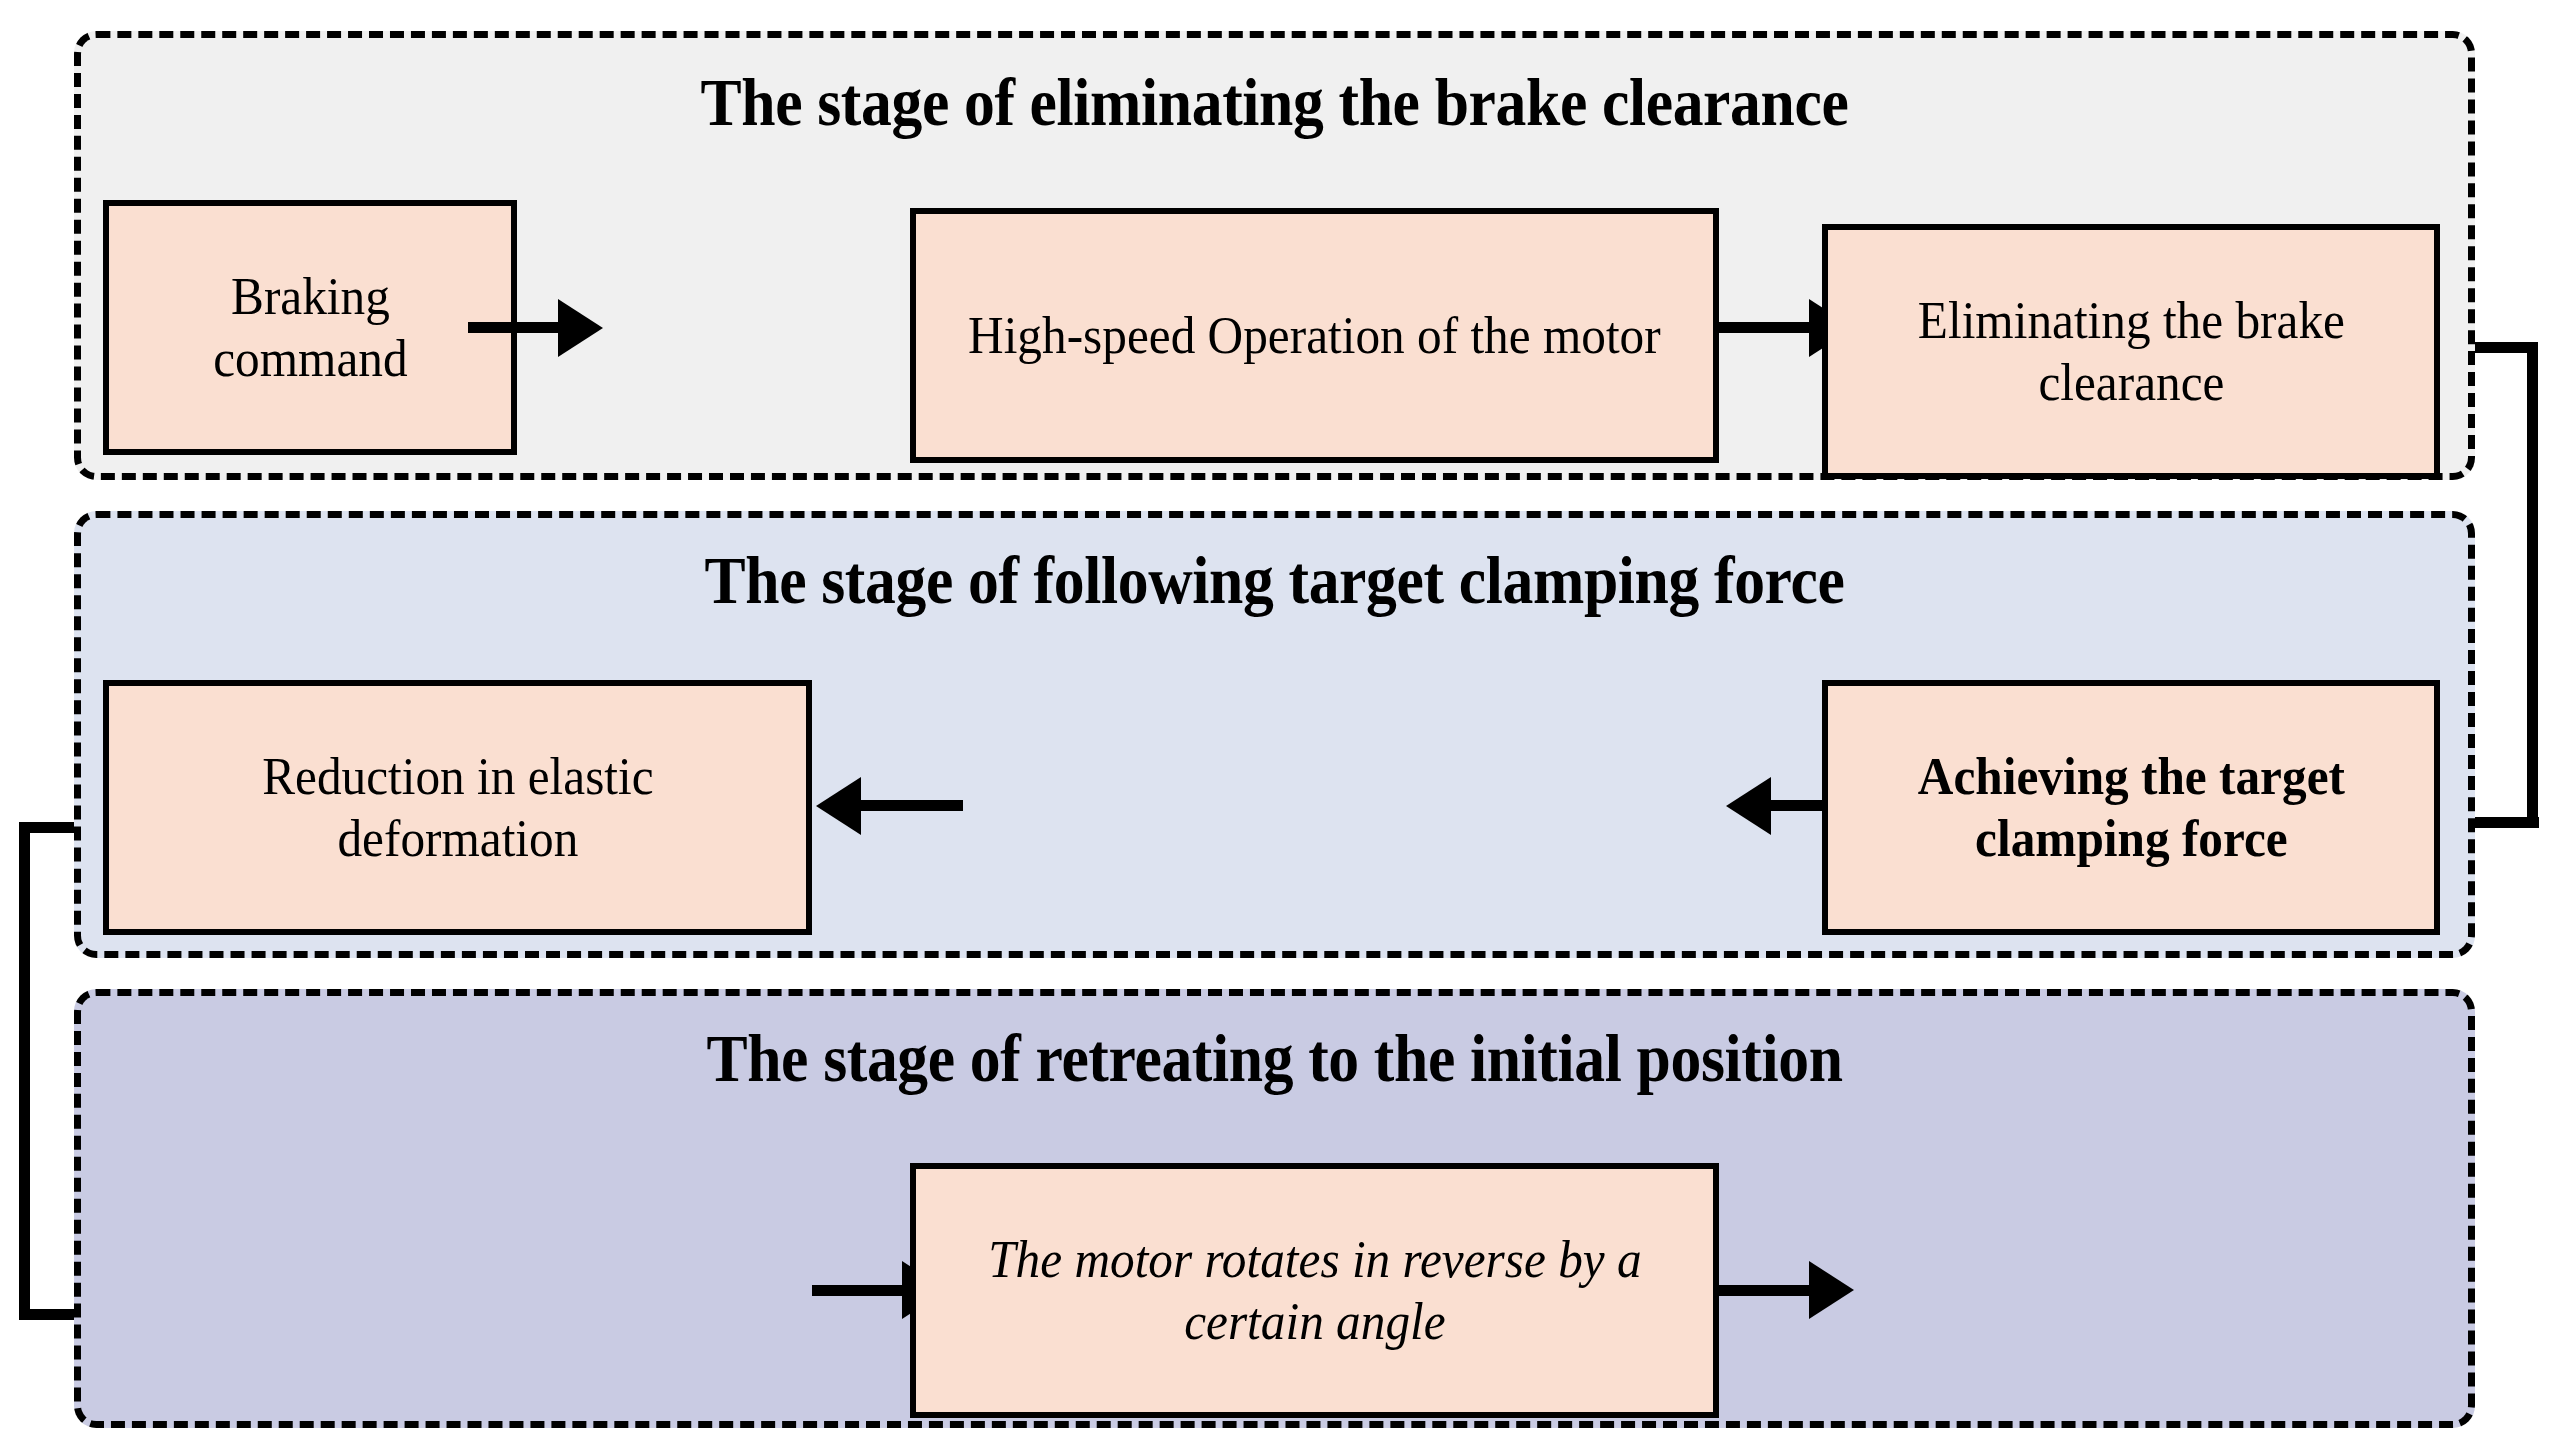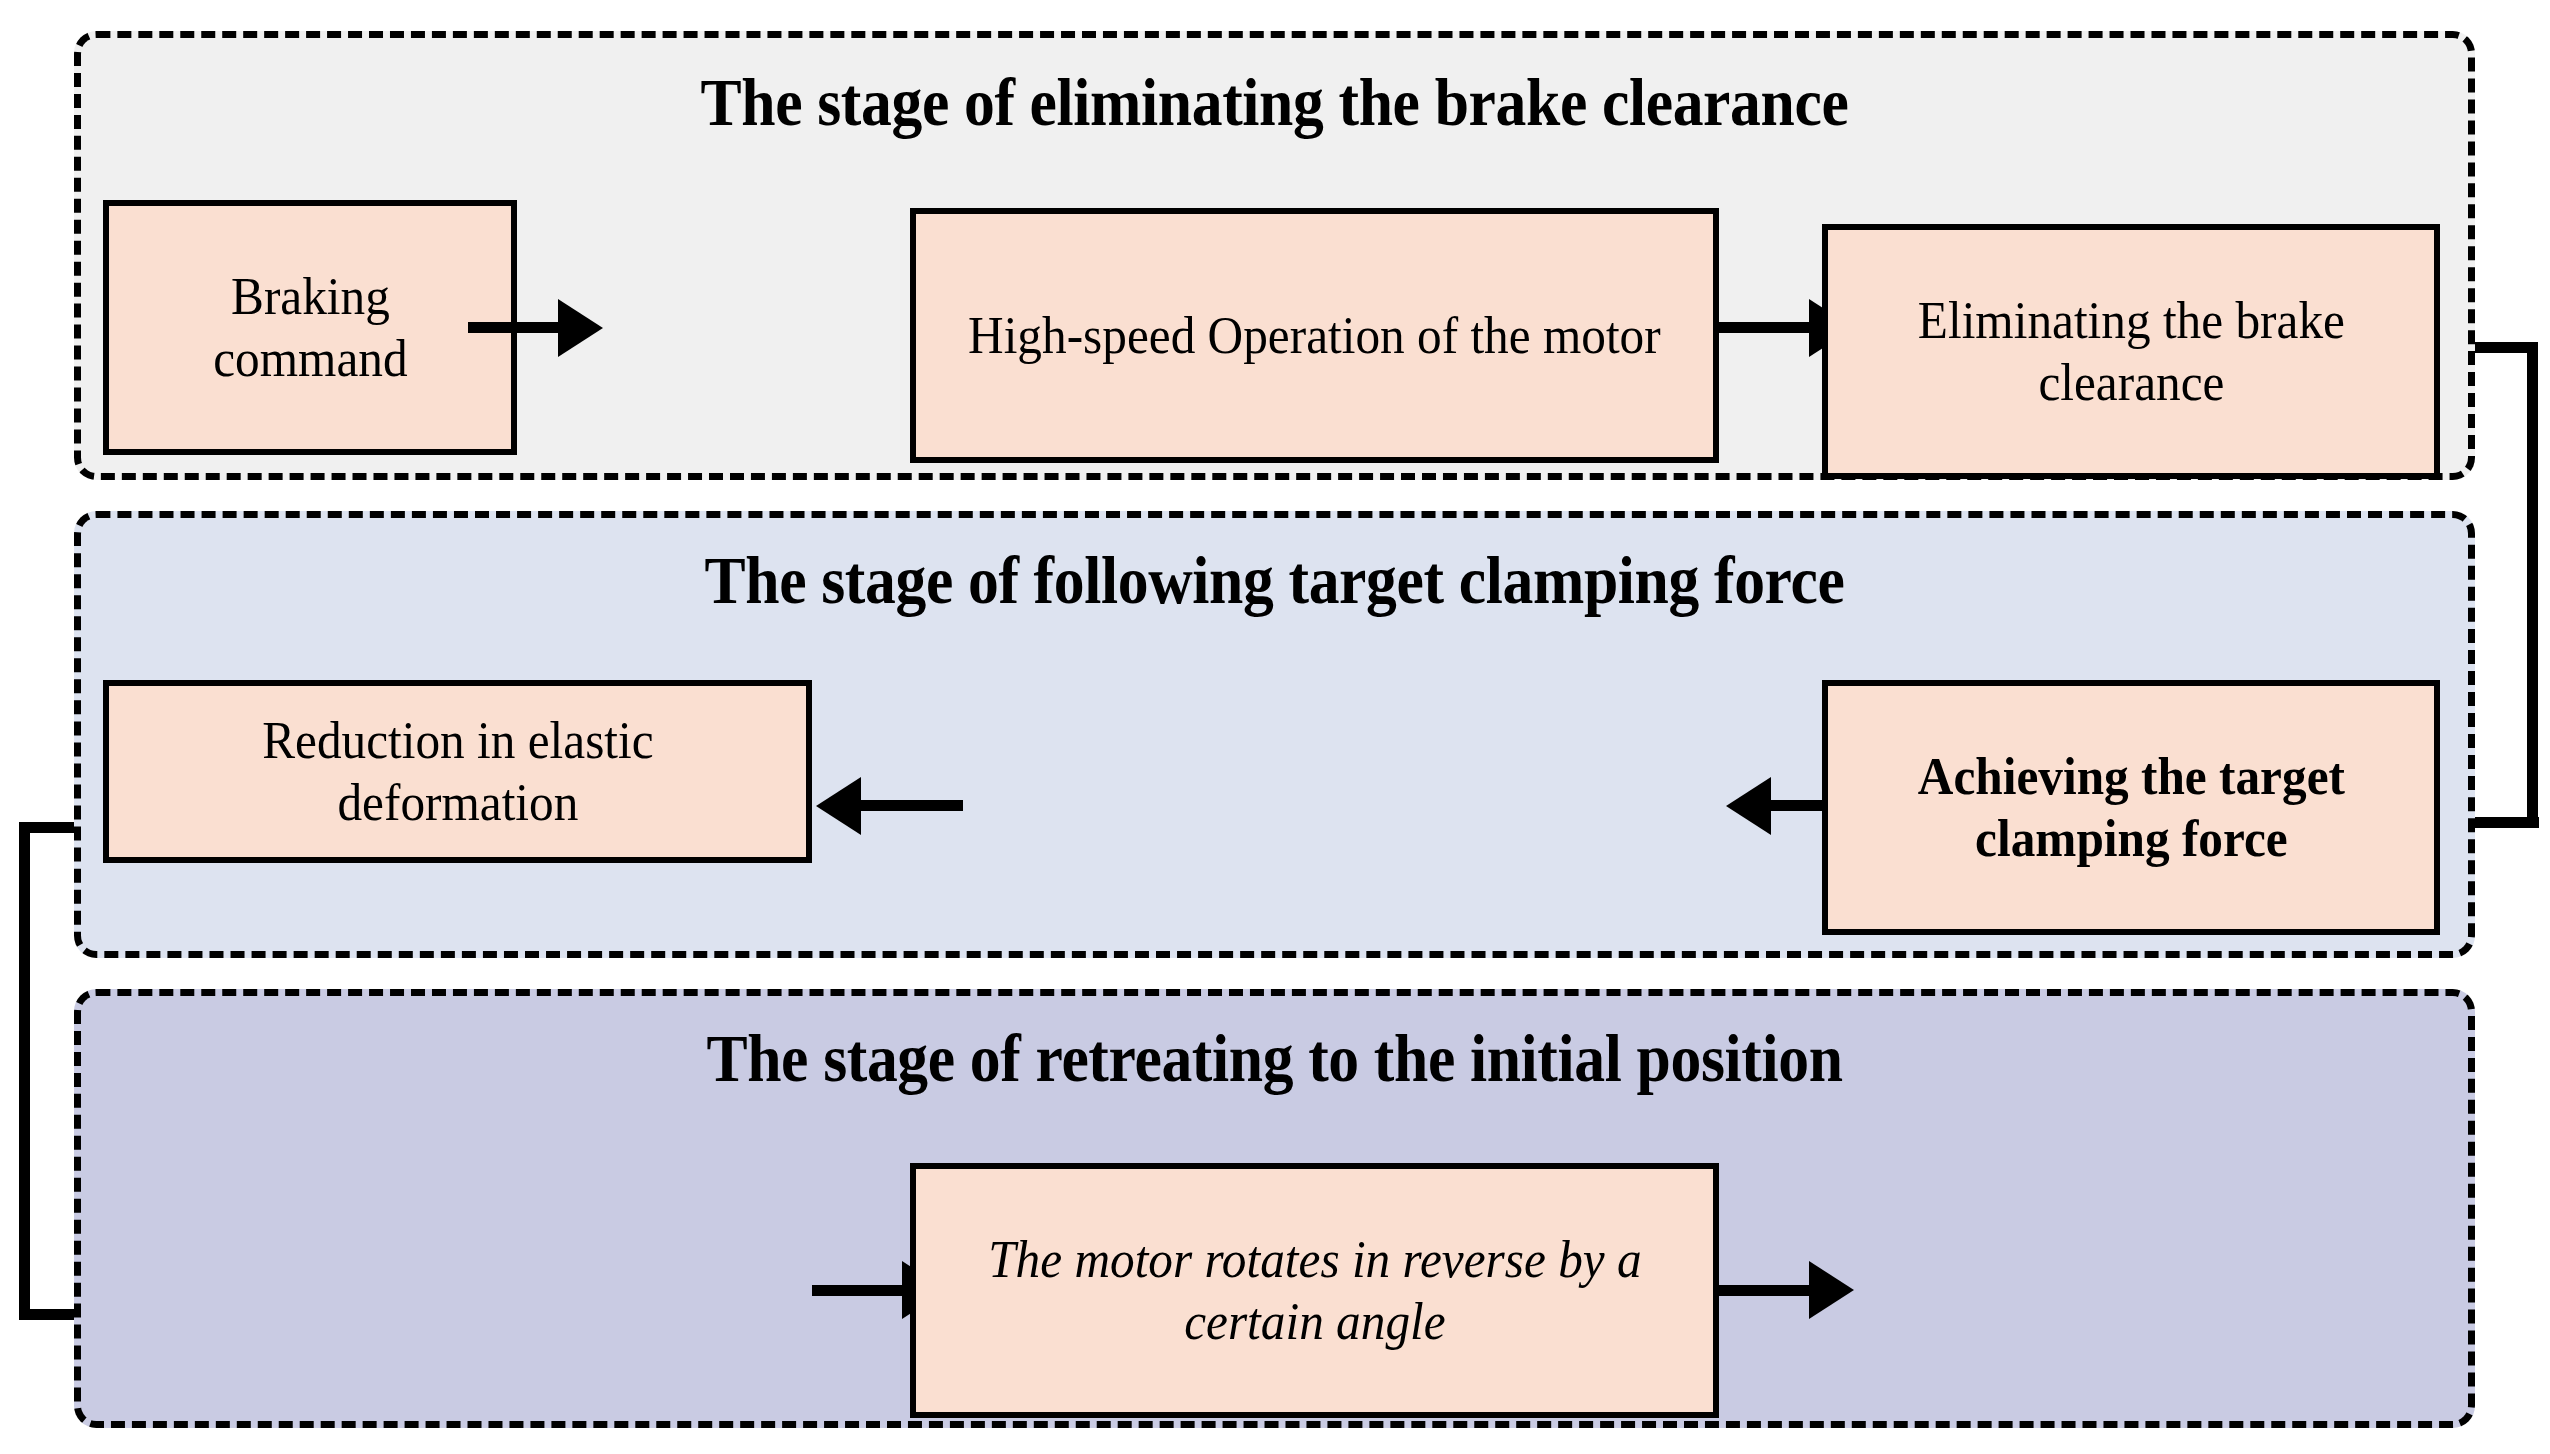--- a/index.html
+++ b/index.html
@@ -129,21 +129,21 @@
 
   <div class="pbox" style="left:1822px; top:200px; width:618px; height:255px;margin-top:24px;">
     <span>Eliminating the brake clearance</span>
   </div>
 
   <div class="stage" style="left:74px; top:511px; width:2401px; height:447px; background:#dde3f0;">
   </div>
 
   <div class="stage-title" style="left:74px; top:542px; width:2401px;">The stage of following target clamping force</div>
 
-  <div class="pbox" style="left:103px; top:680px; width:709px; height:183px;">
+  <div class="pbox" style="left:103px; top:680px; width:709px; height:255px;">
     <span>Reduction in elastic deformation</span>
   </div>
 
   <div class="hline" style="left:860px; top:800px; width:103px;"></div>
   <div class="arrowhead ah-left" style="left:816px; top:777px;"></div>
 
 
   <div class="hline" style="left:1771px; top:800px; width:103px;"></div>
   <div class="arrowhead ah-left" style="left:1726px; top:777px;"></div>
 

